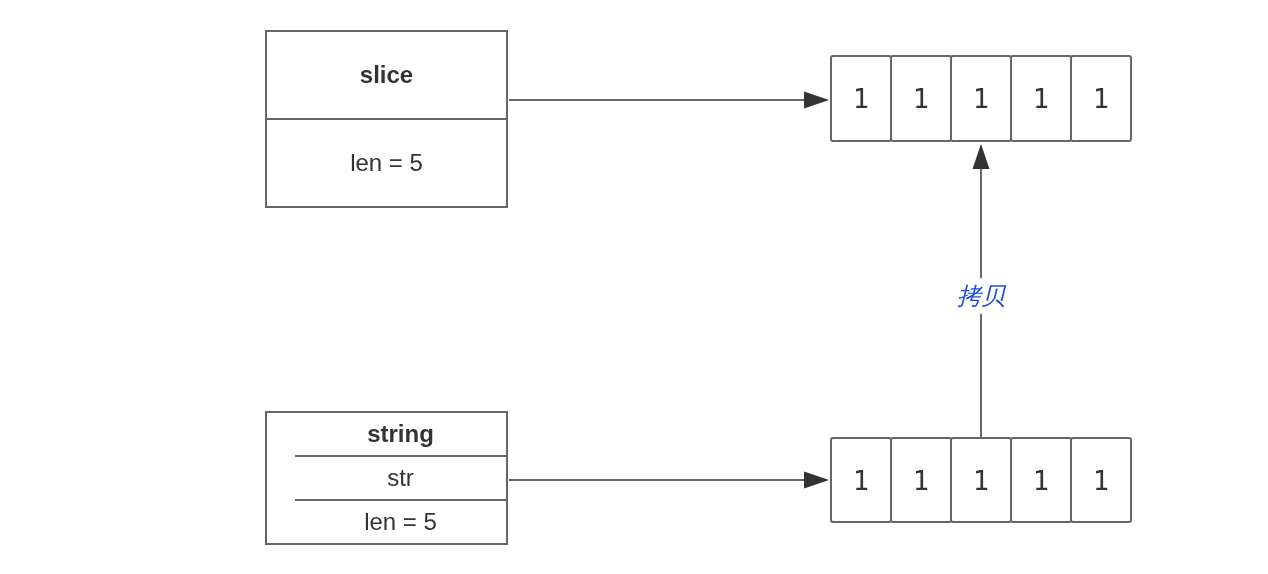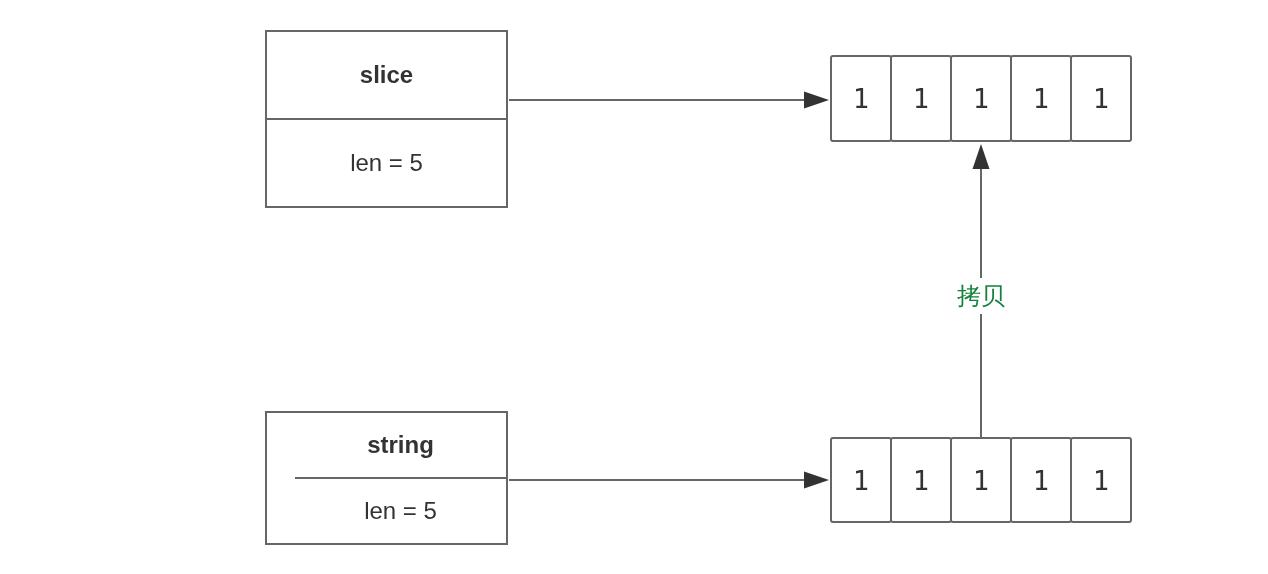--- a/index.html
+++ b/index.html
@@ -74,22 +74,23 @@
   }
   
   .copy-label {
     position: absolute;
     left: 949px;
     top: 296px;
     transform: translate(-50%, -50%);
     background: #ffffff;
     padding: 2px 5px;
     font-size: 24px;
-    color: #15803d;
+    color: #1d4ed8;
     white-space: nowrap;
+    font-style: italic;
   }
 </style>
 </head>
 <body>
 
 <div class="canvas">
 
   <svg class="overlay" width="1268" height="574" viewBox="0 0 1268 574">
     <g>
       <line x1="477" y1="100" x2="776" y2="100" stroke="#666666" stroke-width="2"></line>
@@ -105,20 +106,21 @@
     </g>
   </svg>
 
   <div class="struct" style="left:233px; top:30px; height:178px;">
     <div class="row header">slice</div>
     <div class="row">len = 5</div>
   </div>
 
   <div class="struct" style="left:233px; top:411px; height:134px;padding-left:28px;">
     <div class="row header">string</div>
+    <div class="row">str</div>
     <div class="row">len = 5</div>
   </div>
 
   <div class="array" style="left:798px; top:55px; height:87px;">
     <div class="cell">1</div>
     <div class="cell">1</div>
     <div class="cell">1</div>
     <div class="cell">1</div>
     <div class="cell">1</div>
   </div>

